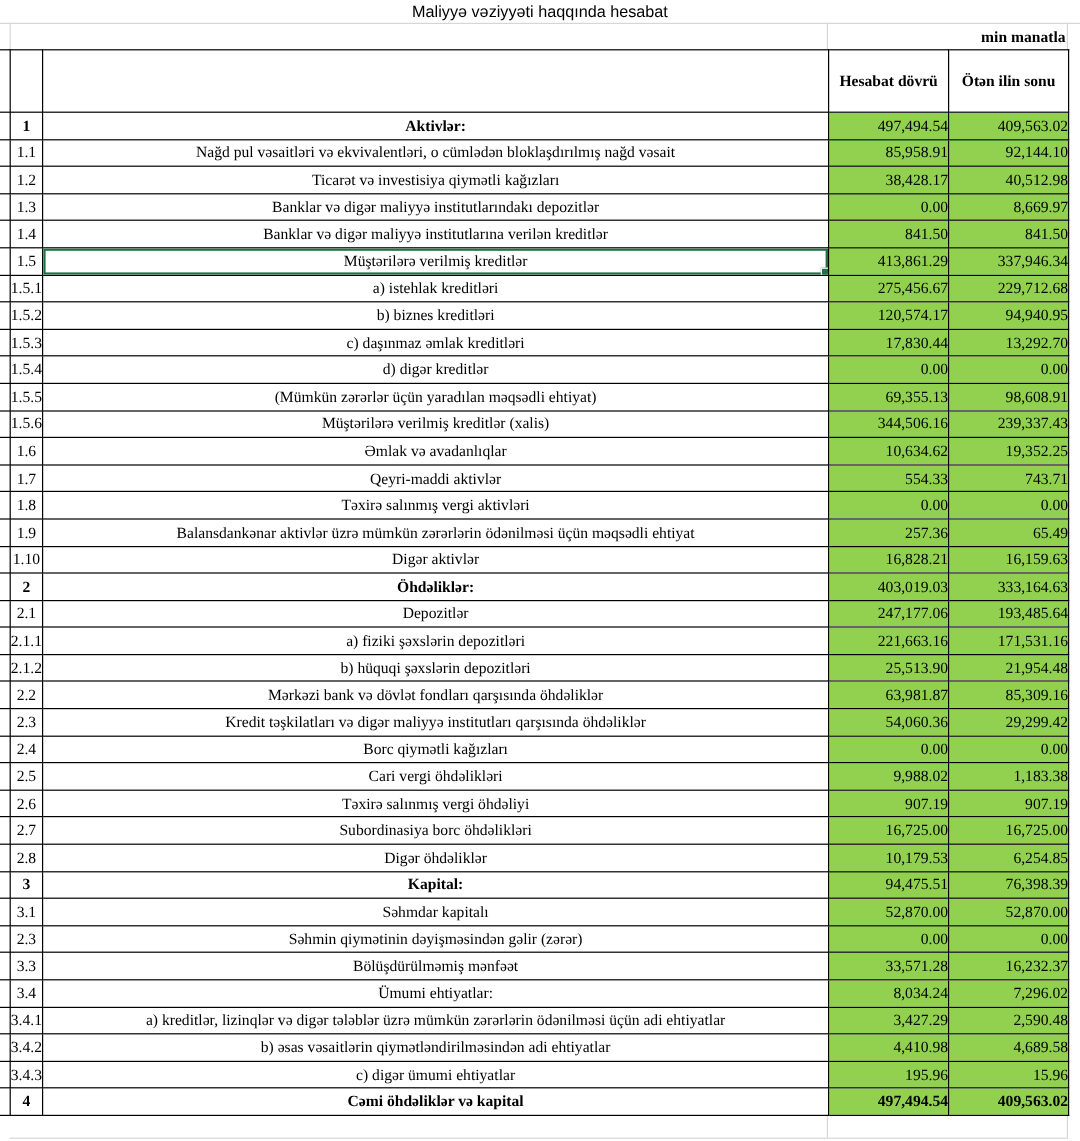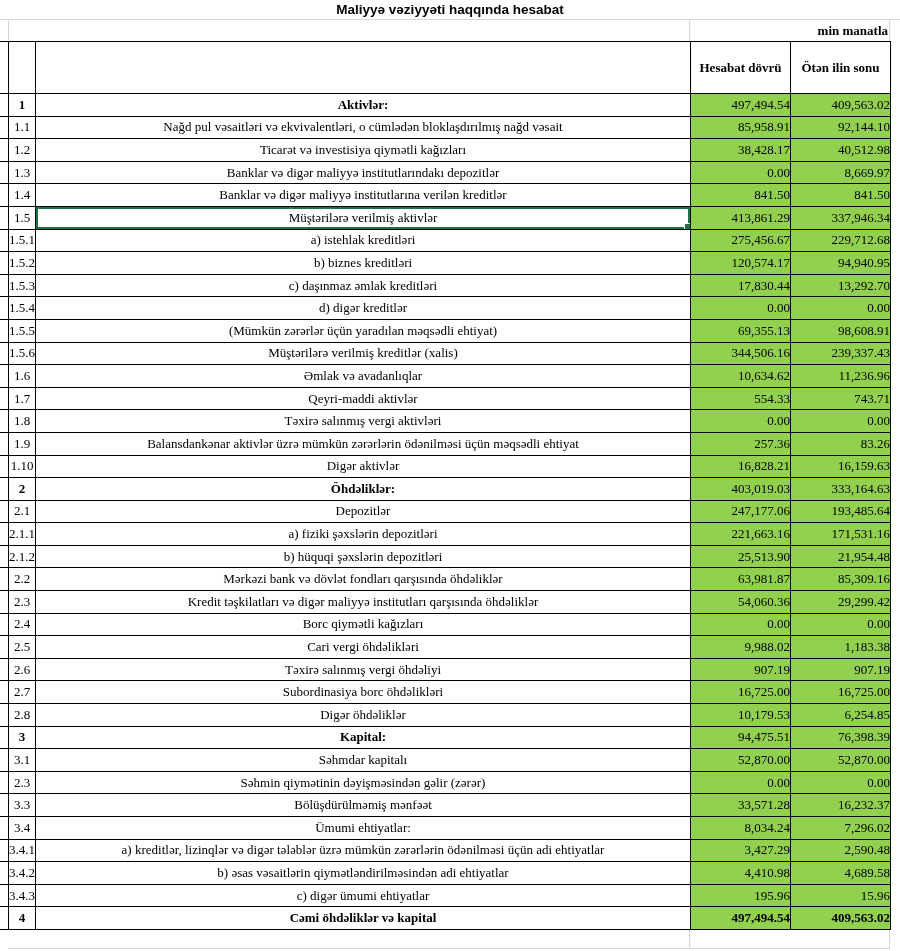--- a/index.html
+++ b/index.html
@@ -9,21 +9,21 @@
     --line:#000000;
   }
   html,body{margin:0;padding:0;background:#ffffff;}
   #sheet{
     position:relative;width:900px;height:951px;background:#ffffff;
     overflow:hidden;font-family:"Liberation Serif","DejaVu Serif",serif;color:#000;
   }
   #title{
     position:absolute;left:0;top:1px;width:900px;height:18px;line-height:18px;
     text-align:center;font-family:"Liberation Sans","DejaVu Sans",sans-serif;
-    font-weight:bold;font-size:13.5px;
+    font-weight:normal;font-size:13.5px;
   }
   #unit-row{
     position:absolute;left:0;top:19px;width:888px;height:22px;line-height:22px;
     border-top:1px solid var(--grid);
     text-align:right;font-weight:bold;font-size:13px;padding-right:14px;
   }
   .vgrid{position:absolute;width:1px;background:var(--grid);}
   .hgrid{position:absolute;height:1px;background:var(--grid);}
   #fin-table{
     position:absolute;left:-20px;top:41px;width:910px;
@@ -117,21 +117,21 @@
         <tr>
       <td class="ghost"></td>
       <td class="no">1.4</td>
       <td class="label">Banklar və digər maliyyə institutlarına verilən kreditlər</td>
       <td class="val">841.50</td>
       <td class="val">841.50</td>
     </tr>
         <tr>
       <td class="ghost"></td>
       <td class="no">1.5</td>
-      <td class="label selected">Müştərilərə verilmiş aktivlər</td>
+      <td class="label selected">Müştərilərə verilmiş kreditlər</td>
       <td class="val">413,861.29</td>
       <td class="val">337,946.34</td>
     </tr>
         <tr>
       <td class="ghost"></td>
       <td class="no">1.5.1</td>
       <td class="label">a) istehlak kreditləri</td>
       <td class="val">275,456.67</td>
       <td class="val">229,712.68</td>
     </tr>
@@ -168,42 +168,42 @@
       <td class="no">1.5.6</td>
       <td class="label">Müştərilərə verilmiş kreditlər (xalis)</td>
       <td class="val">344,506.16</td>
       <td class="val">239,337.43</td>
     </tr>
         <tr>
       <td class="ghost"></td>
       <td class="no">1.6</td>
       <td class="label">Əmlak və avadanlıqlar</td>
       <td class="val">10,634.62</td>
-      <td class="val">11,236.96</td>
+      <td class="val">19,352.25</td>
     </tr>
         <tr>
       <td class="ghost"></td>
       <td class="no">1.7</td>
       <td class="label">Qeyri-maddi aktivlər</td>
       <td class="val">554.33</td>
       <td class="val">743.71</td>
     </tr>
         <tr>
       <td class="ghost"></td>
       <td class="no">1.8</td>
       <td class="label">Təxirə salınmış vergi aktivləri</td>
       <td class="val">0.00</td>
       <td class="val">0.00</td>
     </tr>
         <tr>
       <td class="ghost"></td>
       <td class="no">1.9</td>
       <td class="label">Balansdankənar aktivlər üzrə mümkün zərərlərin ödənilməsi üçün məqsədli ehtiyat</td>
       <td class="val">257.36</td>
-      <td class="val">83.26</td>
+      <td class="val">65.49</td>
     </tr>
         <tr>
       <td class="ghost"></td>
       <td class="no">1.10</td>
       <td class="label">Digər aktivlər</td>
       <td class="val">16,828.21</td>
       <td class="val">16,159.63</td>
     </tr>
         <tr class="section">
       <td class="ghost"></td>

